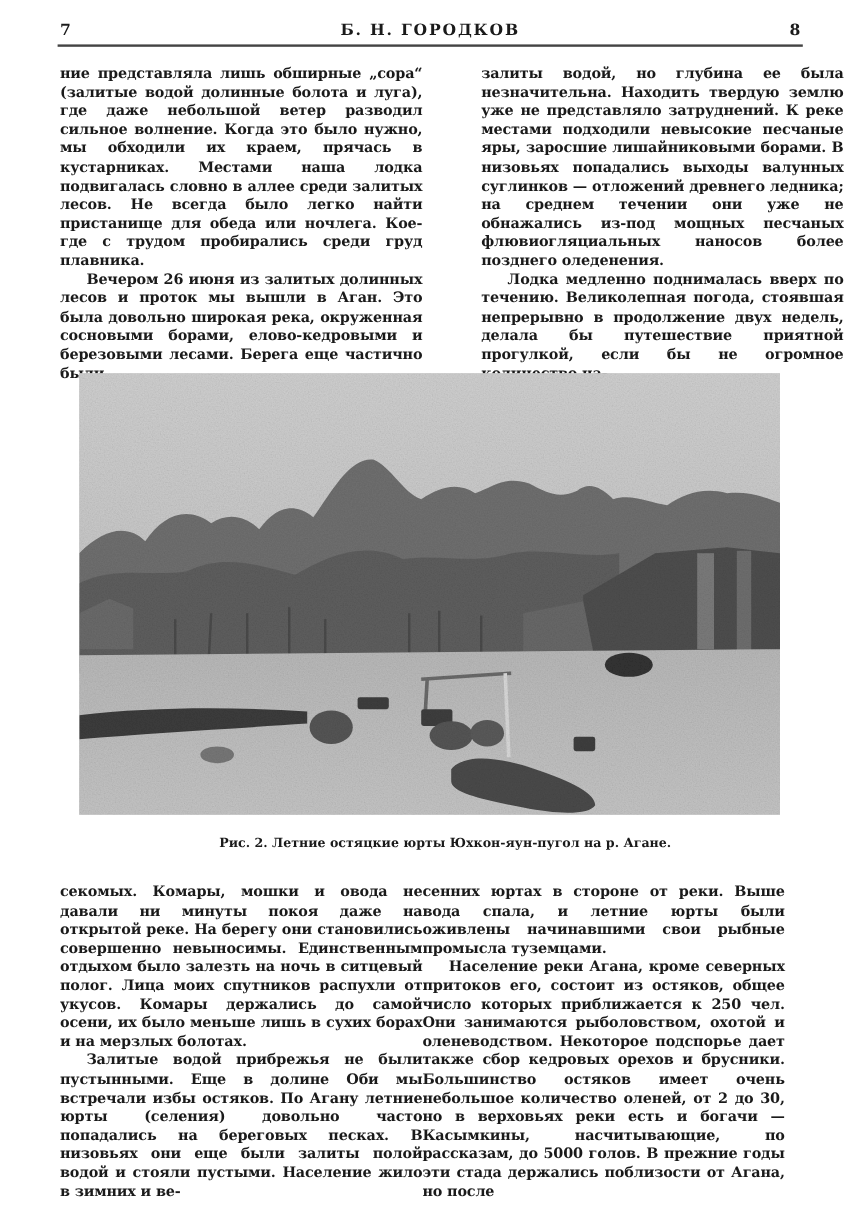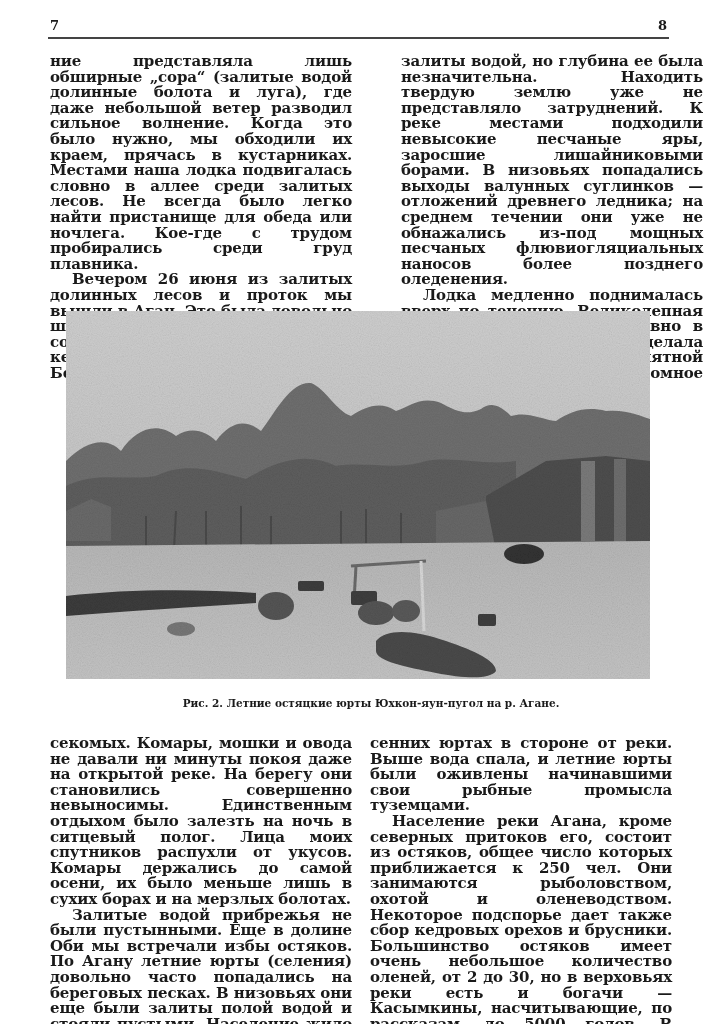--- a/index.html
+++ b/index.html
@@ -6,35 +6,36 @@
   body {
     width: 714px; height: 1024px; background: #ffffff; position: relative; overflow: hidden;
     font-family: "DejaVu Serif", "Liberation Serif", serif; color: #1a1a1a;
   }
   .header { position: absolute; left: 48px; right: 45px; top: 14px; height: 26px; }
   .pnum { position: absolute; top: 4px; font-size: 13px; font-weight: bold; }
   .pnum.left { left: 2px; }
   .pnum.right { right: 2px; }
   .running { position: absolute; left: 0; right: 0; top: 4px; text-align: center; font-size: 13px; font-weight: bold; letter-spacing: 1.5px; }
   .rule { position: absolute; left: 48px; right: 45px; top: 37px; height: 0; border-top: 2px solid #444; }
-  .col { position: absolute; font-size: 15px; line-height: 15.6px; text-align: justify; font-weight: bold; letter-spacing: -0.15px; }
+  .col { position: absolute; font-size: 12px; line-height: 15.6px; text-align: justify; font-weight: bold; letter-spacing: -0.15px; }
   .col p { margin: 0; }
   .col p.indent { text-indent: 22px; }
   .col-lt { left: 50px; width: 302px; top: 54px; }
   .col-rt { left: 365px; width: 302px; top: 54px; margin-left: 36px; }
   .col-lb { left: 50px; width: 302px; top: 736px; }
-  .col-rb { left: 370px; width: 302px; top: 736px; }
+  .col-rb { left: 352px; width: 302px; top: 736px; }
   .figure { position: absolute; left: 66px; top: 311px; width: 584px; height: 368px; overflow: hidden; background: #c9c9c9; }
   .caption { position: absolute; left: 0; right: 0; top: 697px; text-align: center; font-size: 10.5px; font-weight: bold; padding-left: 28px; }
 </style>
 </head>
 <body>
 
 <div class="header">
   <span class="pnum left">7</span>
+  <div class="running">Б. Н. ГОРОДКОВ</div>
   <span class="pnum right">8</span>
 </div>
 <div class="rule"></div>
 
 <div class="col col-lt">
   <p>ние представляла лишь обширные „сора“ (залитые водой долинные болота и луга), где даже небольшой ветер разводил сильное волнение. Когда это было нужно, мы обходили их краем, прячась в кустарниках. Местами наша лодка подвигалась словно в аллее среди залитых лесов. Не всегда было легко найти пристанище для обеда или ночлега. Кое-где с трудом пробирались среди груд плавника.</p>
   <p class="indent">Вечером 26 июня из залитых долинных лесов и проток мы вышли в Аган. Это была довольно широкая река, окруженная сосновыми борами, елово-кедровыми и березовыми лесами. Берега еще частично были</p>
 </div>
 <div class="col col-rt">
   <p>залиты водой, но глубина ее была незначительна. Находить твердую землю уже не представляло затруднений. К реке местами подходили невысокие песчаные яры, заросшие лишайниковыми борами. В низовьях попадались выходы валунных суглинков — отложений древнего ледника; на среднем течении они уже не обнажались из-под мощных песчаных флювиогляциальных наносов более позднего оледенения.</p>

